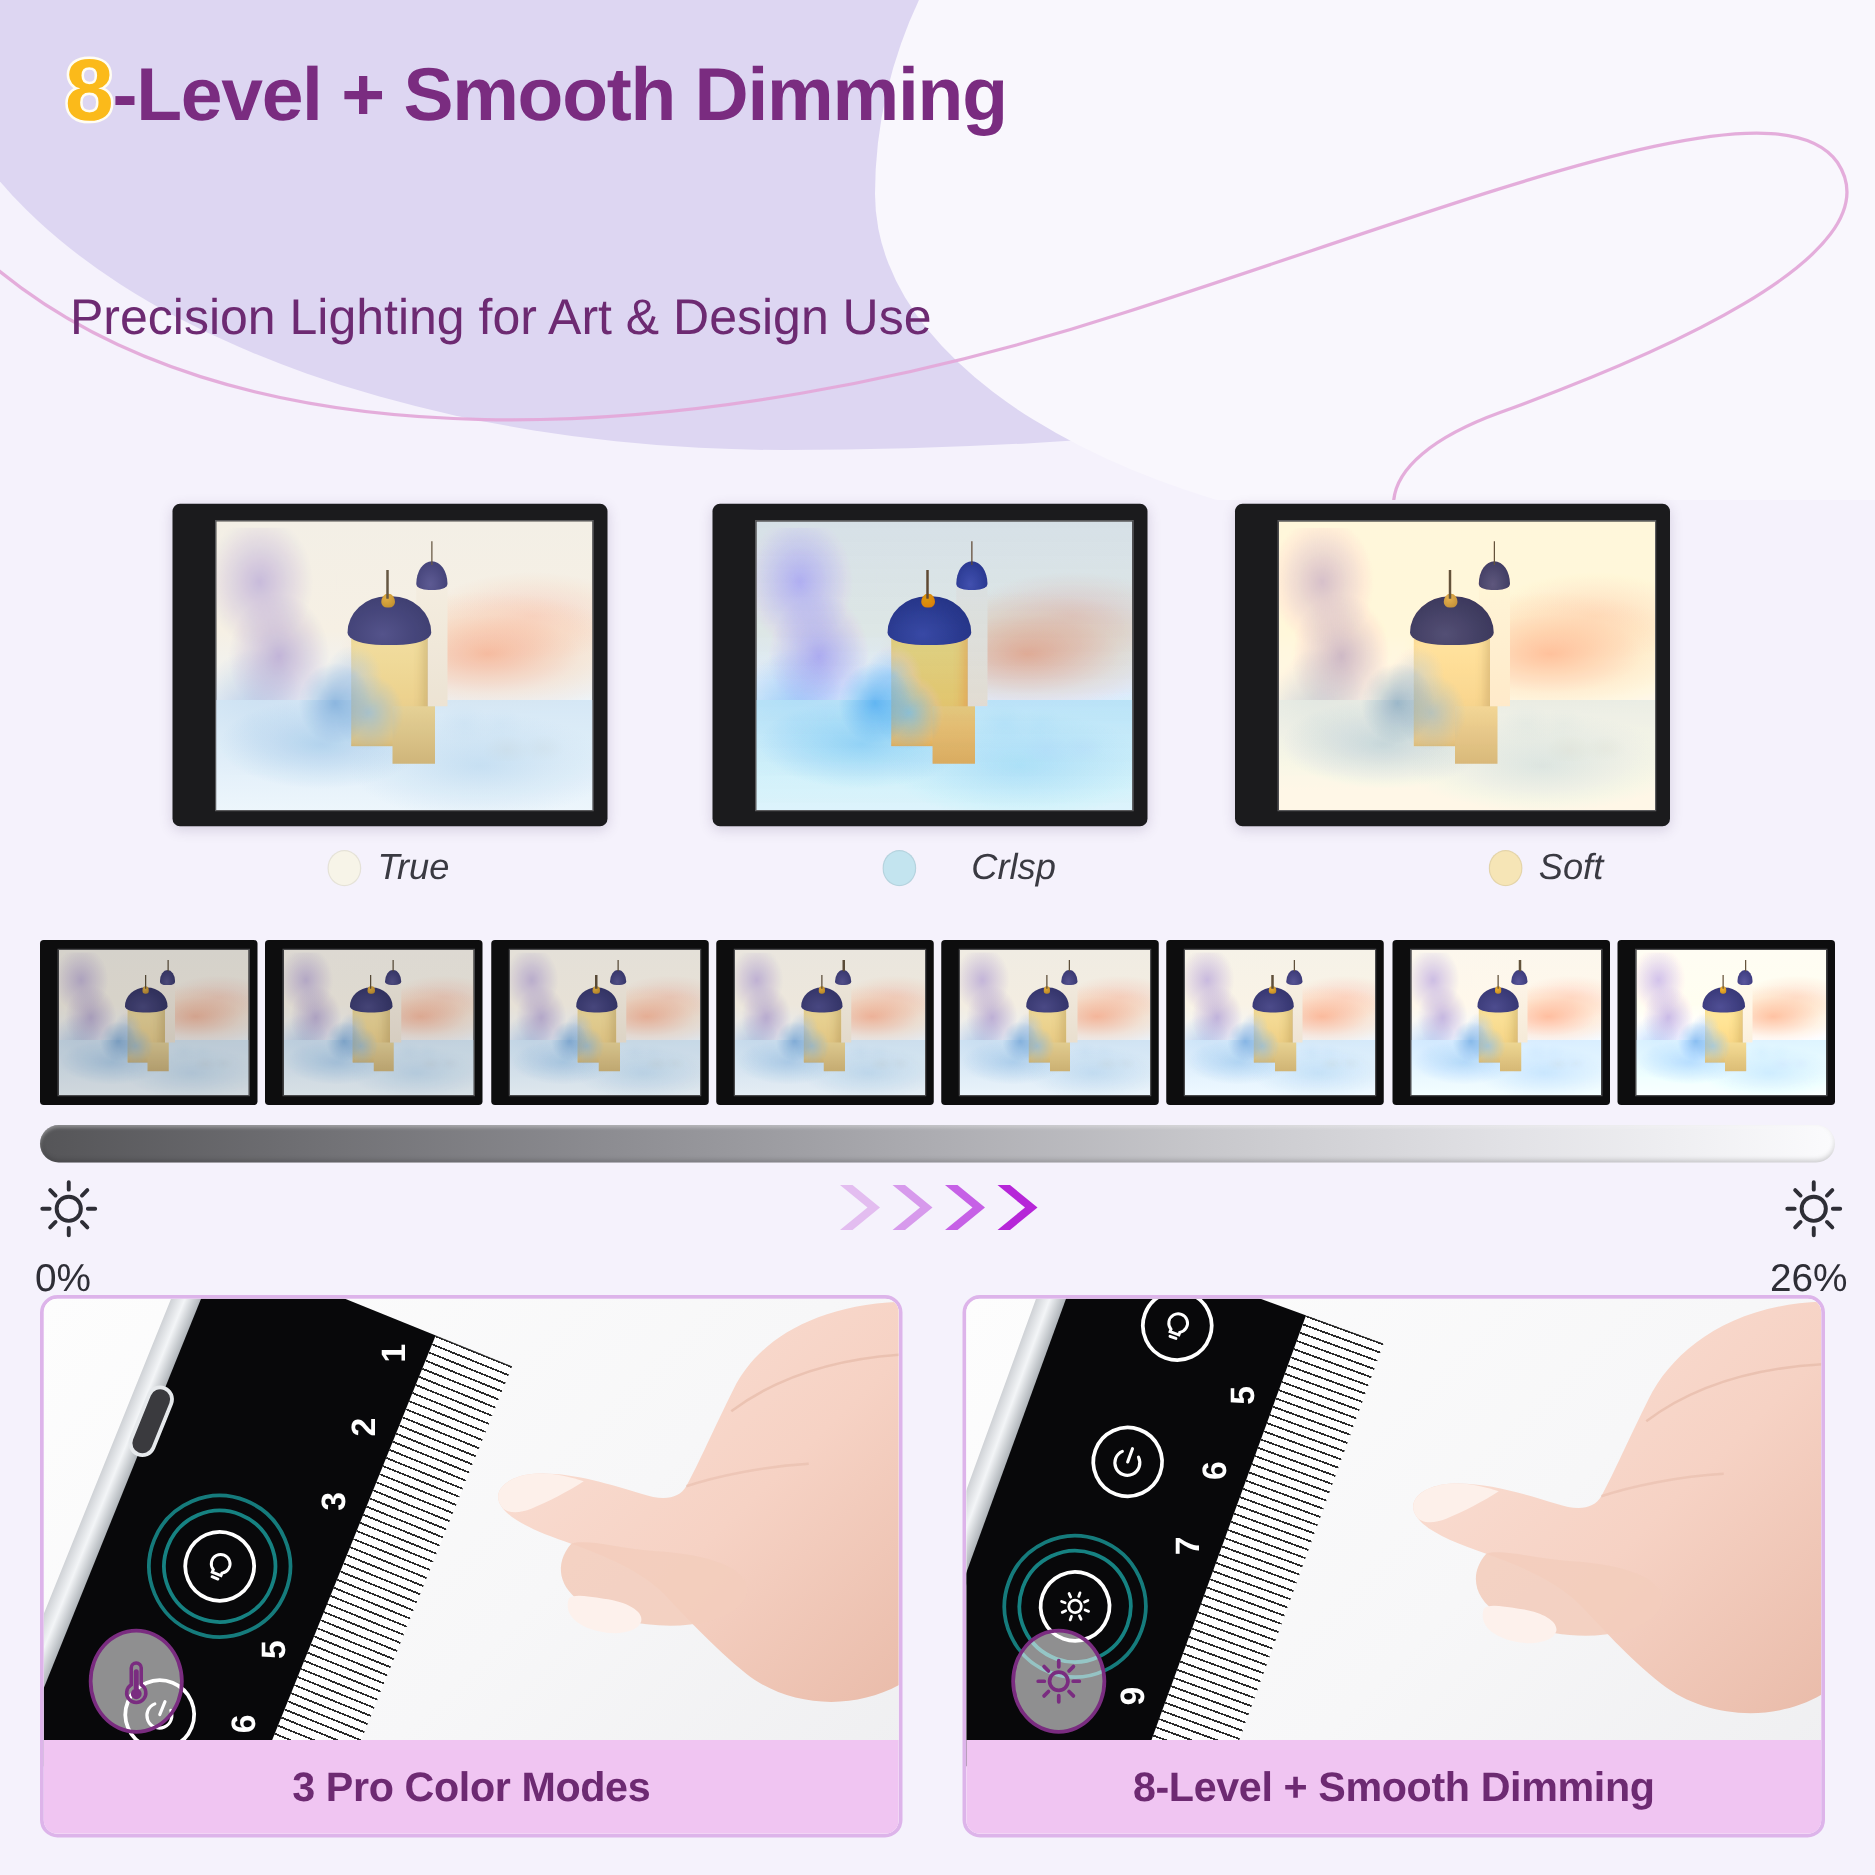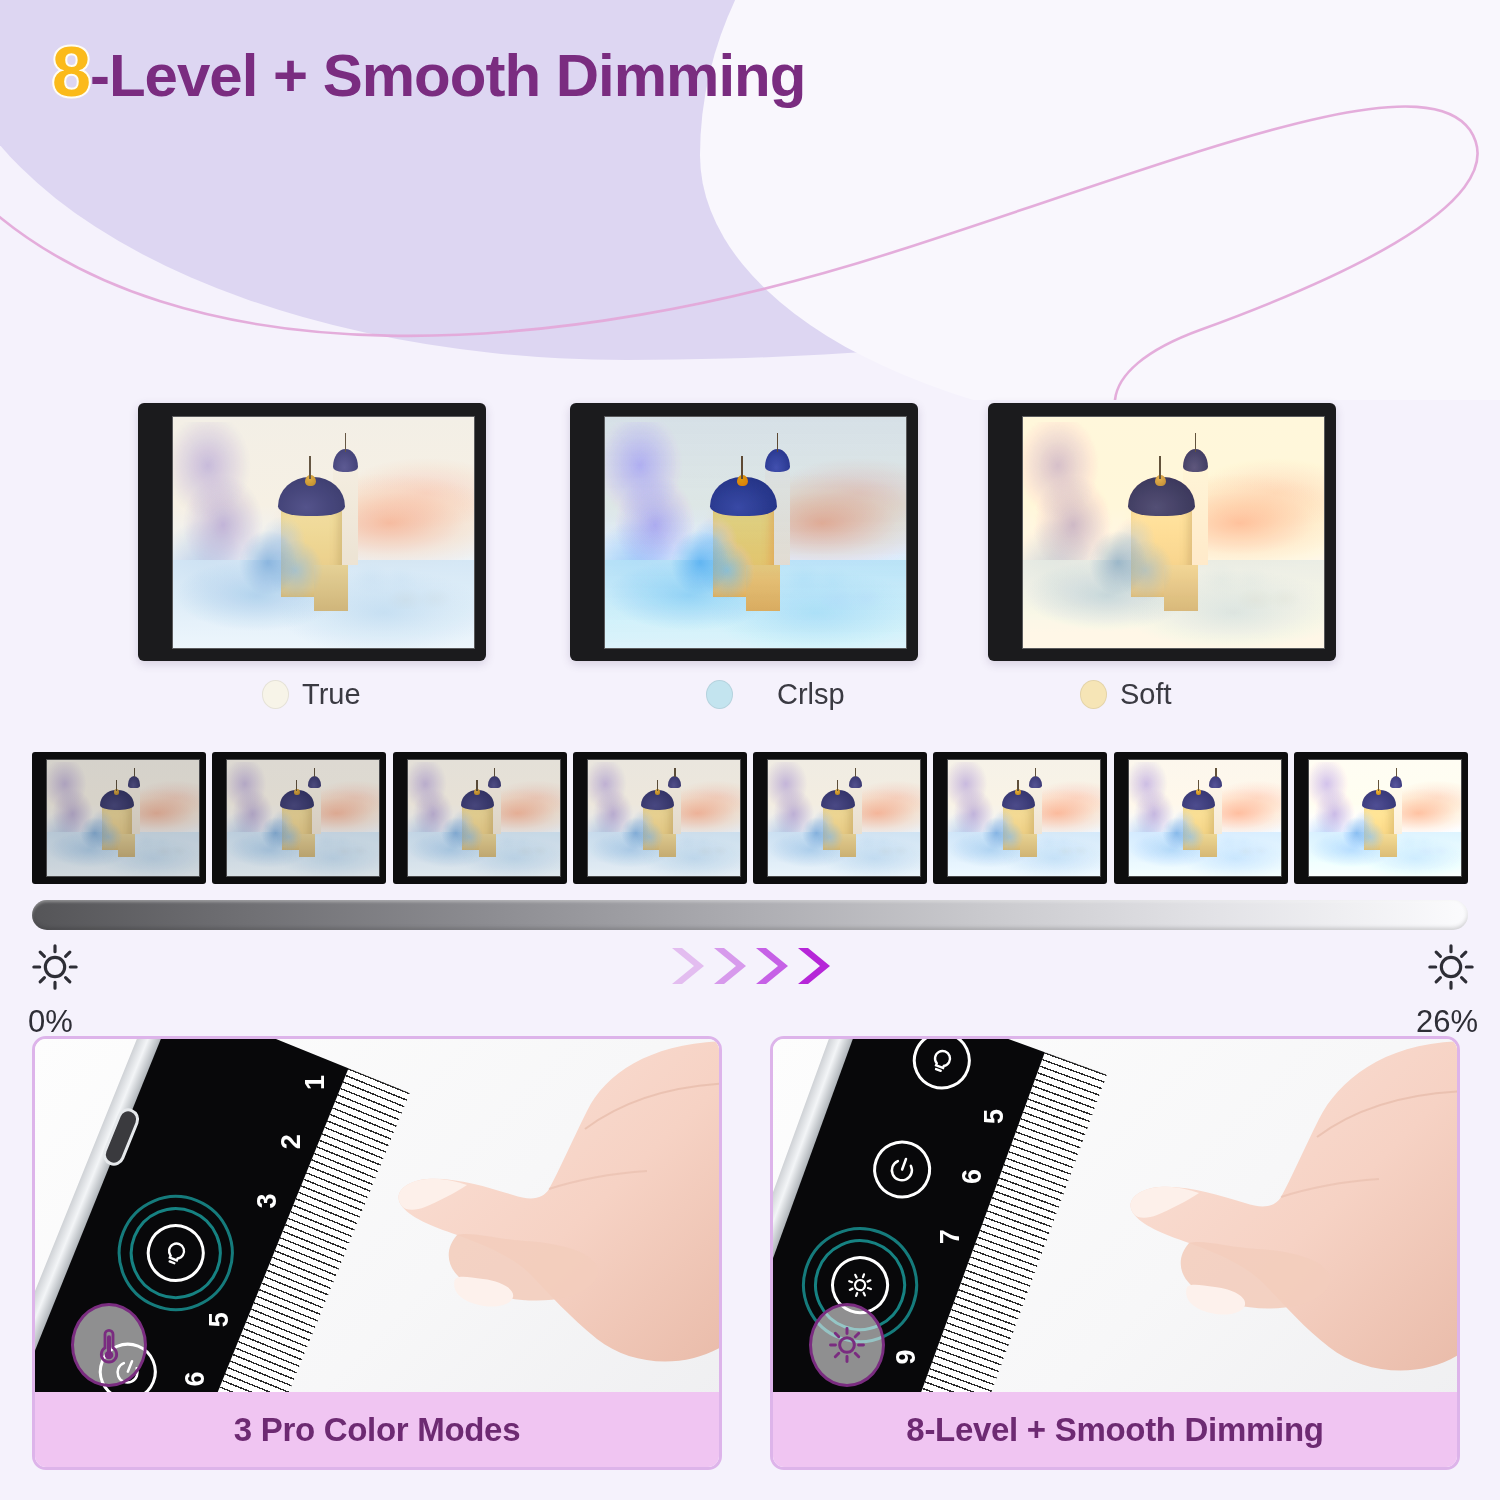--- a/index.html
+++ b/index.html
@@ -157,26 +157,26 @@
   .mode-true .tint { background: rgba(255,252,244,.05); }
   .mode-cool .tint {
     background: linear-gradient(to bottom, rgba(120,170,235,.30), rgba(150,200,245,.22));
     mix-blend-mode: multiply;
   }
   .mode-cool .art { filter: saturate(1.5) brightness(1.05) hue-rotate(-8deg); }
   .mode-warm .tint { background: rgba(255,214,150,.20); mix-blend-mode: multiply; }
   .mode-warm .art { filter: saturate(.92) brightness(1.04) sepia(.14); }
 
   
-  .mode-labels { position: absolute; left: 0; top: 678px; width: 1296px; height: 48px; }
+  .mode-labels { position: absolute; left: 0; top: 678px; width: 1296px; height: 48px; font-style: italic; }
   .mode-label {
     position: absolute; display: flex; align-items: center; gap: 13px;
     font-size: 29px; color: #3a3a42;
   }
-  .ml1 { left: 262px; } .ml2 { left: 706px; gap: 44px; } .ml3 { left: 1080px; }
+  .ml1 { left: 262px; } .ml2 { left: 706px; gap: 44px; } .ml3 { left: 1191px; }
   .swatch {
     width: 27px; height: 29px; border-radius: 50%;
     border: 1px solid rgba(0,0,0,.07);
   }
 
   
   .thumb-strip {
     position: absolute; left: 32px; top: 752px; width: 1436px; height: 132px;
     display: flex; justify-content: space-between;
   }
@@ -268,20 +268,21 @@
     <div class="header-lav"></div>
     <div class="header-white"></div>
     <svg class="swoosh" width="1500" height="420">
       <path d="M -20,200 C 180,385 560,360 900,250 C 1180,160 1420,60 1470,130 C 1520,205 1310,290 1200,330 C 1090,370 1090,430 1180,470" fill="none" stroke="#e3a9d9" stroke-width="2.6" opacity=".95"></path>
     </svg>
   </div>
 
   <div class="title-wrap">
     <div class="tline"><span class="num">8</span><span>-Level + Smooth Dimming</span></div>
   </div>
+  <div class="subtitle">Precision Lighting for Art &amp; Design Use</div>
 
   <div class="tablet-row">
 
     <div class="tablet t1 mode-true">
       <div class="pad-screen">
 
         <div class="art">
           <div class="sky"></div>
             <div class="tree-l"></div>
             <div class="far-trees"></div>

